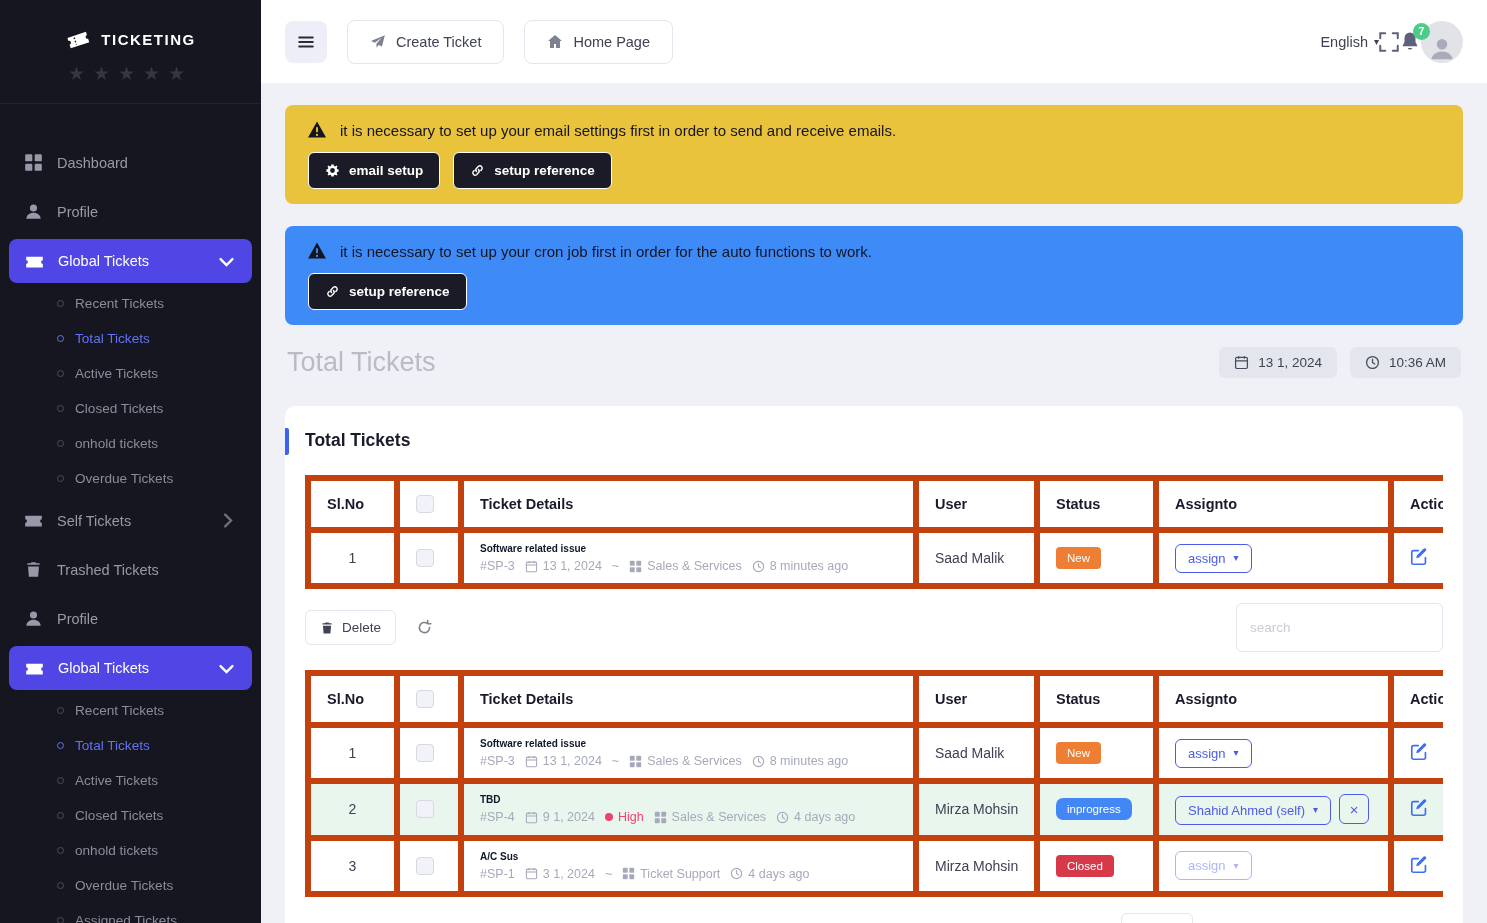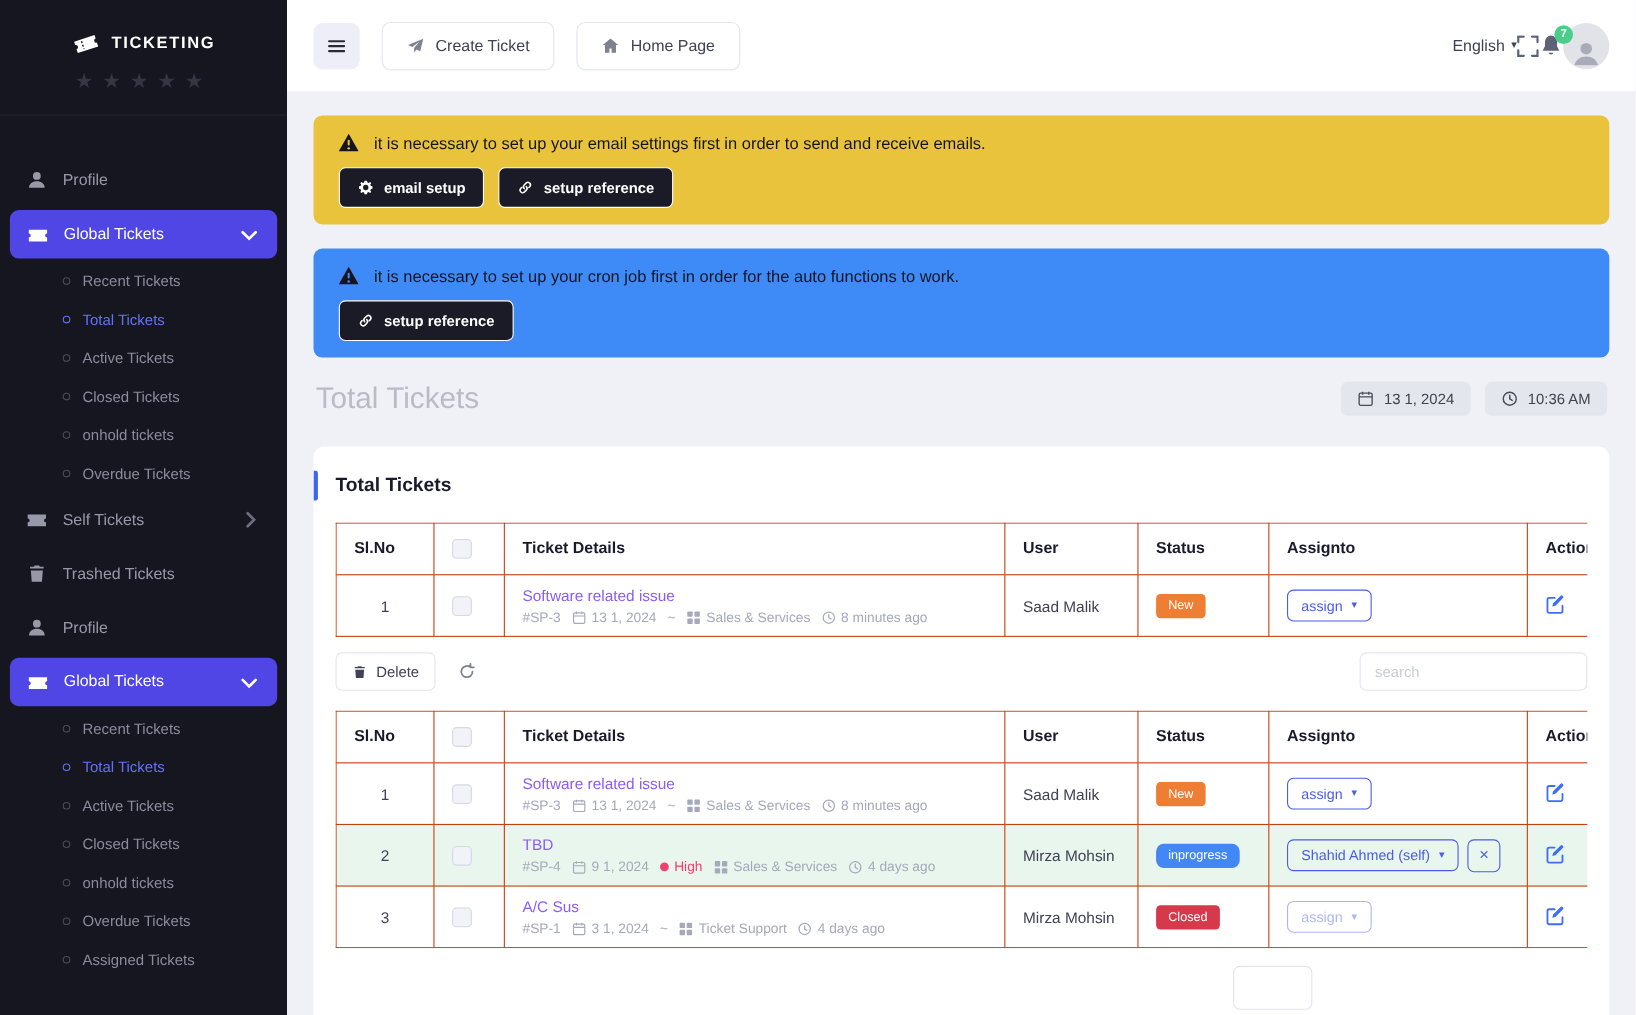--- a/index.html
+++ b/index.html
@@ -58,26 +58,26 @@
   .pill{display:flex;align-items:center;gap:9px;background:#e4e6ee;border-radius:6px;height:31px;padding:0 15px;font-size:13.5px;color:#40424f}
   .pill svg{width:15px;height:15px;color:#494b58}
 
   
   .card{background:#fff;border-radius:10px;margin-top:28px;padding:24px 20px 30px;position:relative;overflow:hidden}
   .accent-bar{position:absolute;left:0;top:22px;width:4px;height:27px;background:#3e63f4;border-radius:0 2px 2px 0}
   .card-title{font-size:17.5px;font-weight:bold;color:#191b2c}
 
   .table-wrap{overflow:hidden;margin-top:24px;width:100%}
   table{border-collapse:collapse;table-layout:fixed;width:1210px}
-  th,td{border:1px solid #c2410c}
+  th,td{border:6px solid #c2410c}
   th{font-size:14.5px;font-weight:bold;color:#191b2c;text-align:left;padding:14px 16px;white-space:nowrap}
   td{padding:10px 16px;vertical-align:middle;font-size:14px;color:#3f4254;white-space:nowrap}
   td.c-sl{text-align:center}
   .checkbox{width:18px;height:18px;border:1px solid #d6d8e2;background:#f2f3f8;border-radius:4px;cursor:pointer}
-  .t-title{font-size:14px;font-weight:400;color:#8b5cf6}
+  .t-title{font-size:10px;font-weight:700;color:#0f172a}
   .t-meta{display:flex;align-items:center;gap:10px;margin-top:5px;font-size:12.5px;color:#a6a9ba}
   .t-meta svg{width:13px;height:13px}
   .m{display:inline-flex;align-items:center;gap:5px}
   .hi{color:#f1416c;font-weight:500}
   .pdot{width:8px;height:8px;background:#f1416c;border-radius:50%}
   .badge{display:inline-block;padding:5px 11px;border-radius:4px;font-size:11.5px;font-weight:normal;color:#fff}
   .badge-new{background:#ee7e33}
   .badge-prog{background:#4387f6;border-radius:7px}
   .badge-closed{background:#d5394a}
   .assign-btn{display:inline-flex;align-items:center;gap:8px;border:1px solid #4c5ce8;color:#4c5ce8;background:transparent;border-radius:6px;padding:6px 12px;font-size:13px;cursor:pointer}
@@ -86,21 +86,21 @@
   .xs-btn{width:30px;height:30px;border:1px solid #4c5ce8;color:#4c5ce8;background:transparent;border-radius:6px;font-size:15px;cursor:pointer;margin-left:8px}
   .edit-btn{background:none;border:none;color:#3e6ef5;cursor:pointer}
   .edit-btn svg{width:19px;height:19px}
   .row-green td{background:#e9f6ee}
 
   .controls{display:flex;align-items:center;margin-top:14px}
   .del-btn{display:flex;align-items:center;gap:8px;border:1px solid #e3e5ef;background:#fff;color:#3f4254;font-size:13.5px;height:35px;padding:0 14px;border-radius:6px;cursor:pointer}
   .del-btn svg{width:14px;height:14px;color:#3f4254}
   .refresh-btn{background:none;border:none;color:#7e818f;margin-left:20px;cursor:pointer}
   .refresh-btn svg{width:17px;height:17px}
-  .search-input{margin-left:auto;width:207px;height:35px;border:1px solid #e3e5ef;border-radius:6px;padding:0 13px;font-size:13.5px;color:#3f4254;outline:none;background:#fff}
+  .search-input{margin-left:auto;width:207px;height:49px;border:1px solid #e3e5ef;border-radius:6px;padding:0 13px;font-size:13.5px;color:#3f4254;outline:none;background:#fff}
   .search-input::placeholder{color:#c9cbd6}
   .partial-select{width:72px;height:40px;border:1px solid #e3e5ef;border-radius:6px;background:#fff;margin-top:16px;margin-left:816px;cursor:pointer}
 </style>
 </head>
 <body>
 
 <aside class="sidebar">
   <div class="logo-row">
     <span>
       <svg width="26" height="26" viewBox="0 0 24 24">
@@ -108,20 +108,31 @@
             <path d="M3 8h18v3a1.8 1.8 0 0 0 0 3.6V18H3v-3.4A1.8 1.8 0 0 0 3 11z" fill="#fff"></path>
             <path d="M9 9.5v7" stroke="#15161f" stroke-width="1.2" stroke-dasharray="1.6 1.6"></path>
           </g>
         </svg>
     </span>
     <span class="brand-name">TICKETING</span>
   </div>
   <div class="stars">★★★★★</div>
 
   <nav class="nav">
+    <div class="nav-item">
+      <span>
+          <svg viewBox="0 0 16 16" fill="currentColor">
+            <rect x="1" y="1" width="6" height="6" rx="1"></rect>
+            <rect x="9" y="1" width="6" height="6" rx="1"></rect>
+            <rect x="1" y="9" width="6" height="6" rx="1"></rect>
+            <rect x="9" y="9" width="6" height="6" rx="1"></rect>
+          </svg>
+        </span>
+      <span>Dashboard</span>
+    </div>
     <div class="nav-item">
       <span>
           <svg viewBox="0 0 16 16" fill="currentColor">
             <circle cx="8" cy="5" r="3"></circle>
             <path d="M2 14c0-3 2.7-5 6-5s6 2 6 5z"></path>
           </svg>
         </span>
       <span>Profile</span>
     </div>
     <div class="nav-item active">

